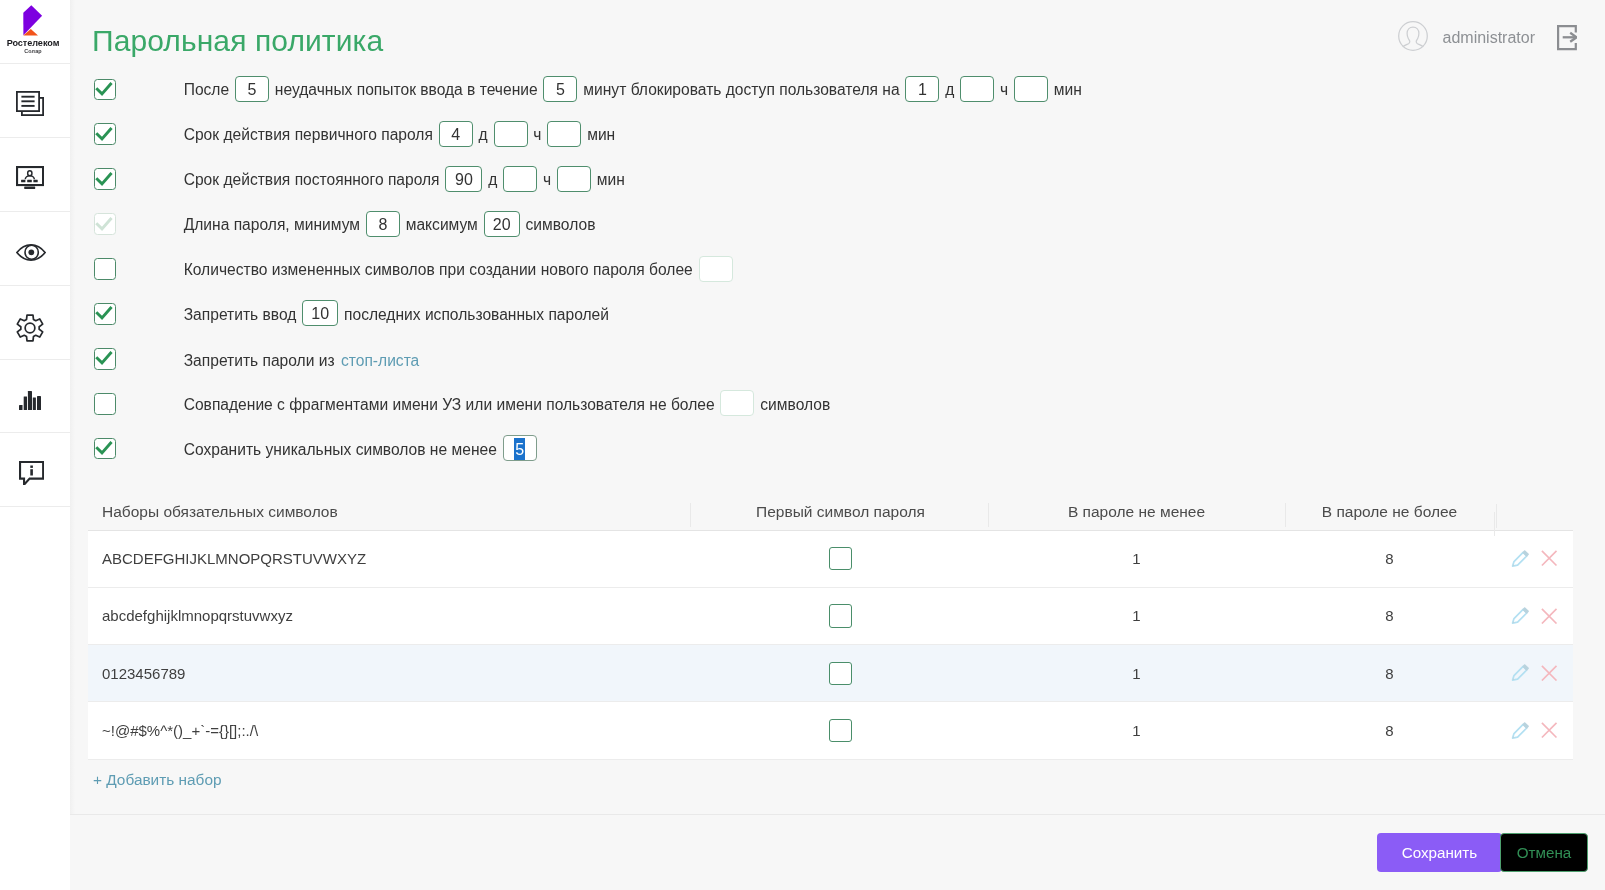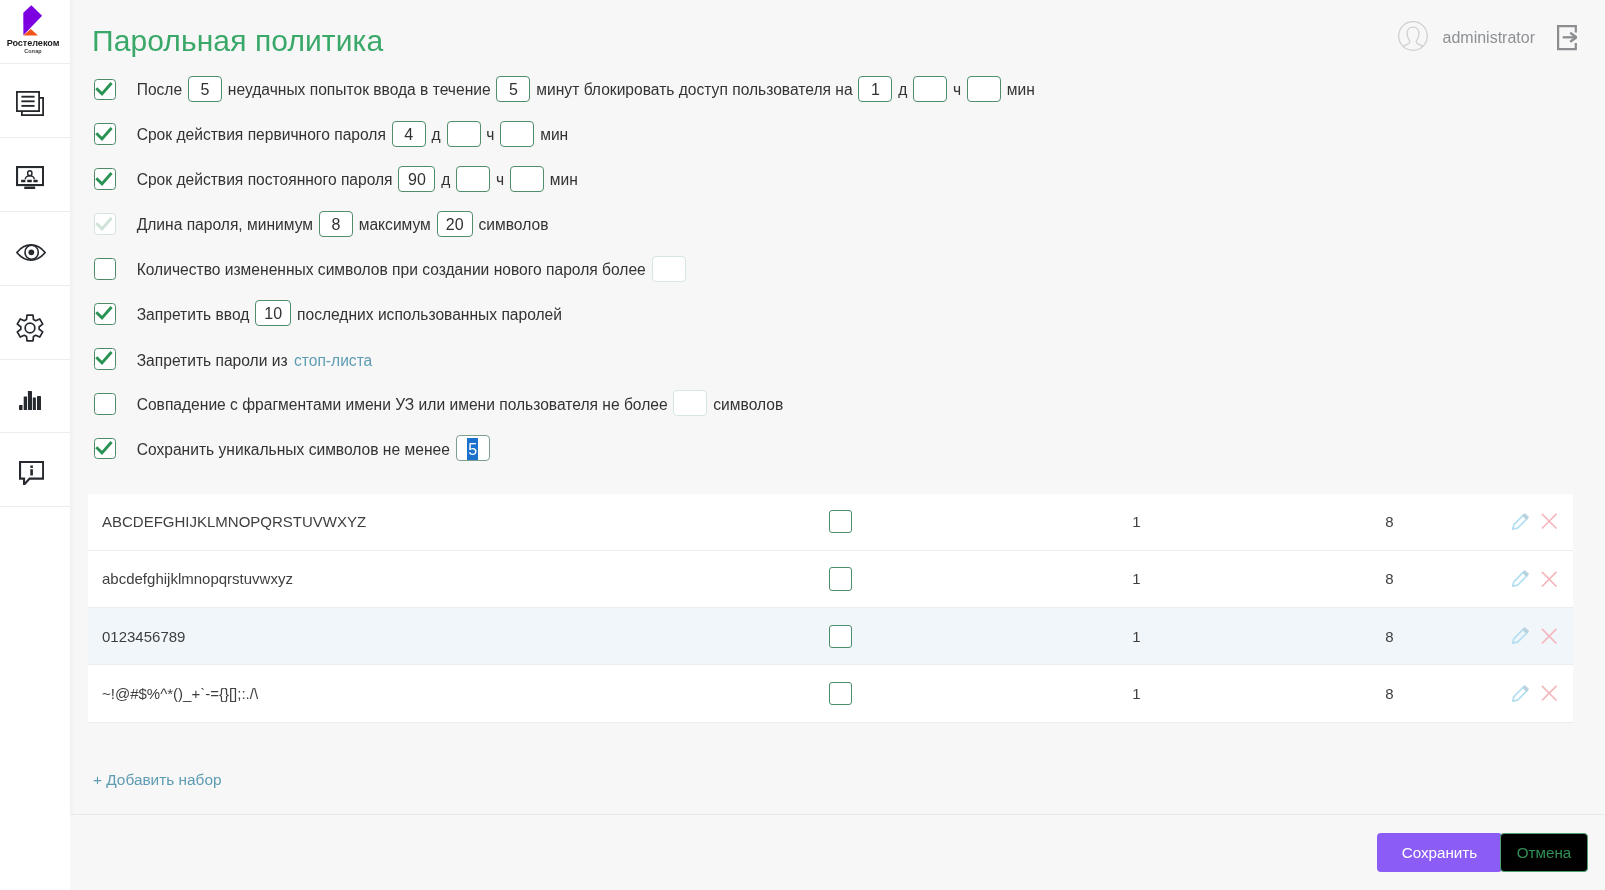--- a/index.html
+++ b/index.html
@@ -31,21 +31,21 @@
   .user-area{position:absolute;right:12px;top:7px;height:62px;display:flex;align-items:center;}
   .user-name{font-size:16px;color:#8d9094;margin-left:15px;}
   .logout-btn{margin-left:22px;margin-right:16px;cursor:pointer;display:flex;align-items:center;}
 
   
   .page-title{position:absolute;left:22px;top:24px;font-size:30px;color:#3aa868;font-weight:400;letter-spacing:0.1px;}
 
   .content{position:absolute;left:70px;top:0;right:0;bottom:0;}
 
   .rows{position:absolute;left:24px;top:67px;}
-  .row{display:flex;align-items:center;height:44.9px;font-size:15.6px;color:#333;}
+  .row{display:flex;align-items:center;height:44.9px;font-size:15.6px;color:#333;gap:47px;}
 
   .cb{width:21.7px;height:21.7px;border:1.6px solid #4c8a69;border-radius:3.5px;box-sizing:border-box;
       background:#fff;position:relative;flex:none;cursor:pointer;}
   .cb svg{position:absolute;left:-1.6px;top:-1.6px;display:block;}
   .cb .tick{display:none;}
   .cb.checked .tick{display:block;}
   .cb.disabled{border-color:#d6e4db;}
   .row.off .inp{border-color:#d5e8dd;color:#b5b8ba;}
 
   .lbl{margin-left:21px;white-space:nowrap;position:relative;top:2px;}
@@ -244,20 +244,28 @@
         <div class="row">
           <div class="cb checked">
             <svg class="tick" width="21.7" height="21.7" viewBox="0 0 21.7 21.7">
               <path d="M4.3 11.3 L9.0 15.9 L17.6 6.1" fill="none" stroke="#2a9354" stroke-width="2.9" stroke-linecap="square" stroke-linejoin="miter"></path>
             </svg>
           </div>
           <div class="lbl"><span class="txt">Сохранить уникальных символов не менее</span> <span class="inp focus" style="width: 34px;"><span class="selnum">5</span></span></div>
         </div>
       </div>
     <div class="tbl">
+      <div class="thead" id="tbl-head">
+          <div class="c1">Наборы обязательных символов</div>
+          <div class="c2 hcen">Первый символ пароля</div>
+          <div class="c3 hcen">В пароле не менее</div>
+          <div class="c4 hcen">В пароле не более</div>
+          <div class="c5"></div>
+          <span class="vdiv"></span>
+        </div>
       <div id="tbl-body">
           <div class="trow">
             <div class="c1">ABCDEFGHIJKLMNOPQRSTUVWXYZ</div>
             <div class="c2">
               <div class="cbsq"></div>
             </div>
             <div class="c3">1</div>
             <div class="c4">8</div>
             <div class="c5">
               <span class="ico-edit">

